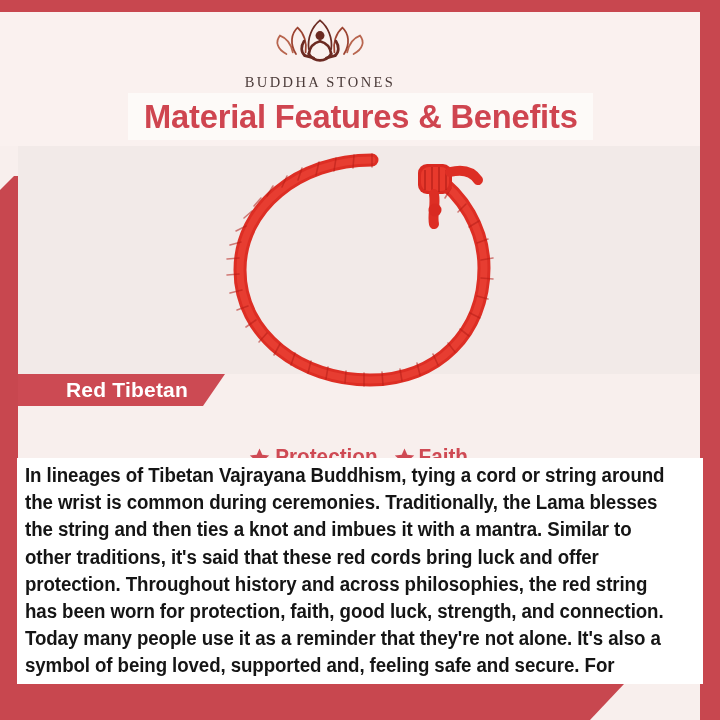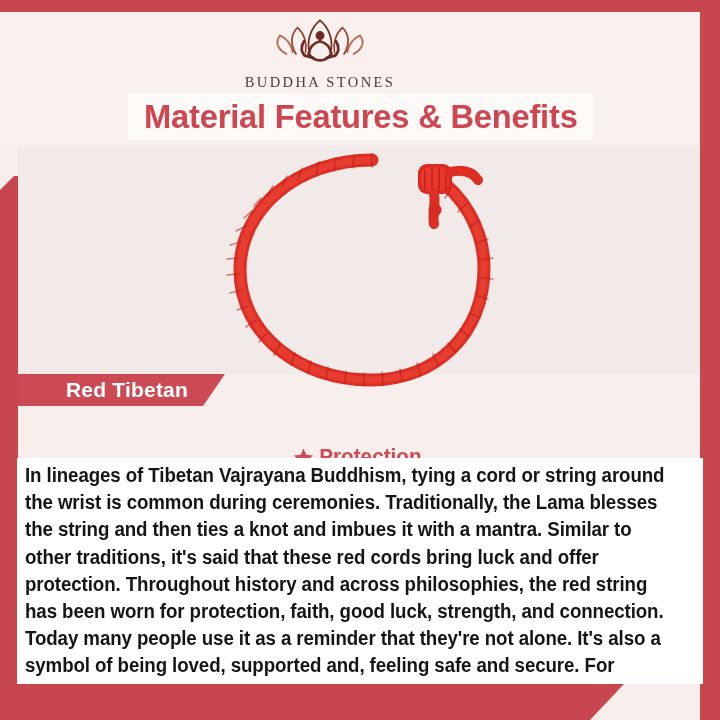--- a/index.html
+++ b/index.html
@@ -316,20 +316,26 @@
     <span class="ribbon-label">Red Tibetan</span>
   </div>
 
   <div class="benefits">
     <div class="benefit">
       <svg class="star" viewBox="0 0 24 24">
         <polygon points="12,1.6 15.2,8.9 23.1,9.6 17.1,14.8 18.9,22.5 12,18.4 5.1,22.5 6.9,14.8 0.9,9.6 8.8,8.9" fill="#cf4a54"></polygon>
       </svg>
       <span class="benefit-label">Protection</span>
     </div>
+    <div class="benefit">
+      <svg class="star" viewBox="0 0 24 24">
+        <polygon points="12,1.6 15.2,8.9 23.1,9.6 17.1,14.8 18.9,22.5 12,18.4 5.1,22.5 6.9,14.8 0.9,9.6 8.8,8.9" fill="#cf4a54"></polygon>
+      </svg>
+      <span class="benefit-label">Faith</span>
+    </div>
   </div>
 
   <div class="text-card">
     <p class="body-text">In lineages of Tibetan Vajrayana Buddhism, tying a cord or string around the wrist is common during ceremonies. Traditionally, the Lama blesses the string and then ties a knot and imbues it with a mantra. Similar to other traditions, it's said that these red cords bring luck and offer protection. Throughout history and across philosophies, the red string has been worn for protection, faith, good luck, strength, and connection. Today many people use it as a reminder that they're not alone. It's also a symbol of being loved, supported and, feeling safe and secure. For others, it's a prompt to stay positive while facing any adversity.</p>
   </div>
 
   <div class="bottom-bar"></div>
   <div class="bottom-bar-notch"></div>
 
 </div>

